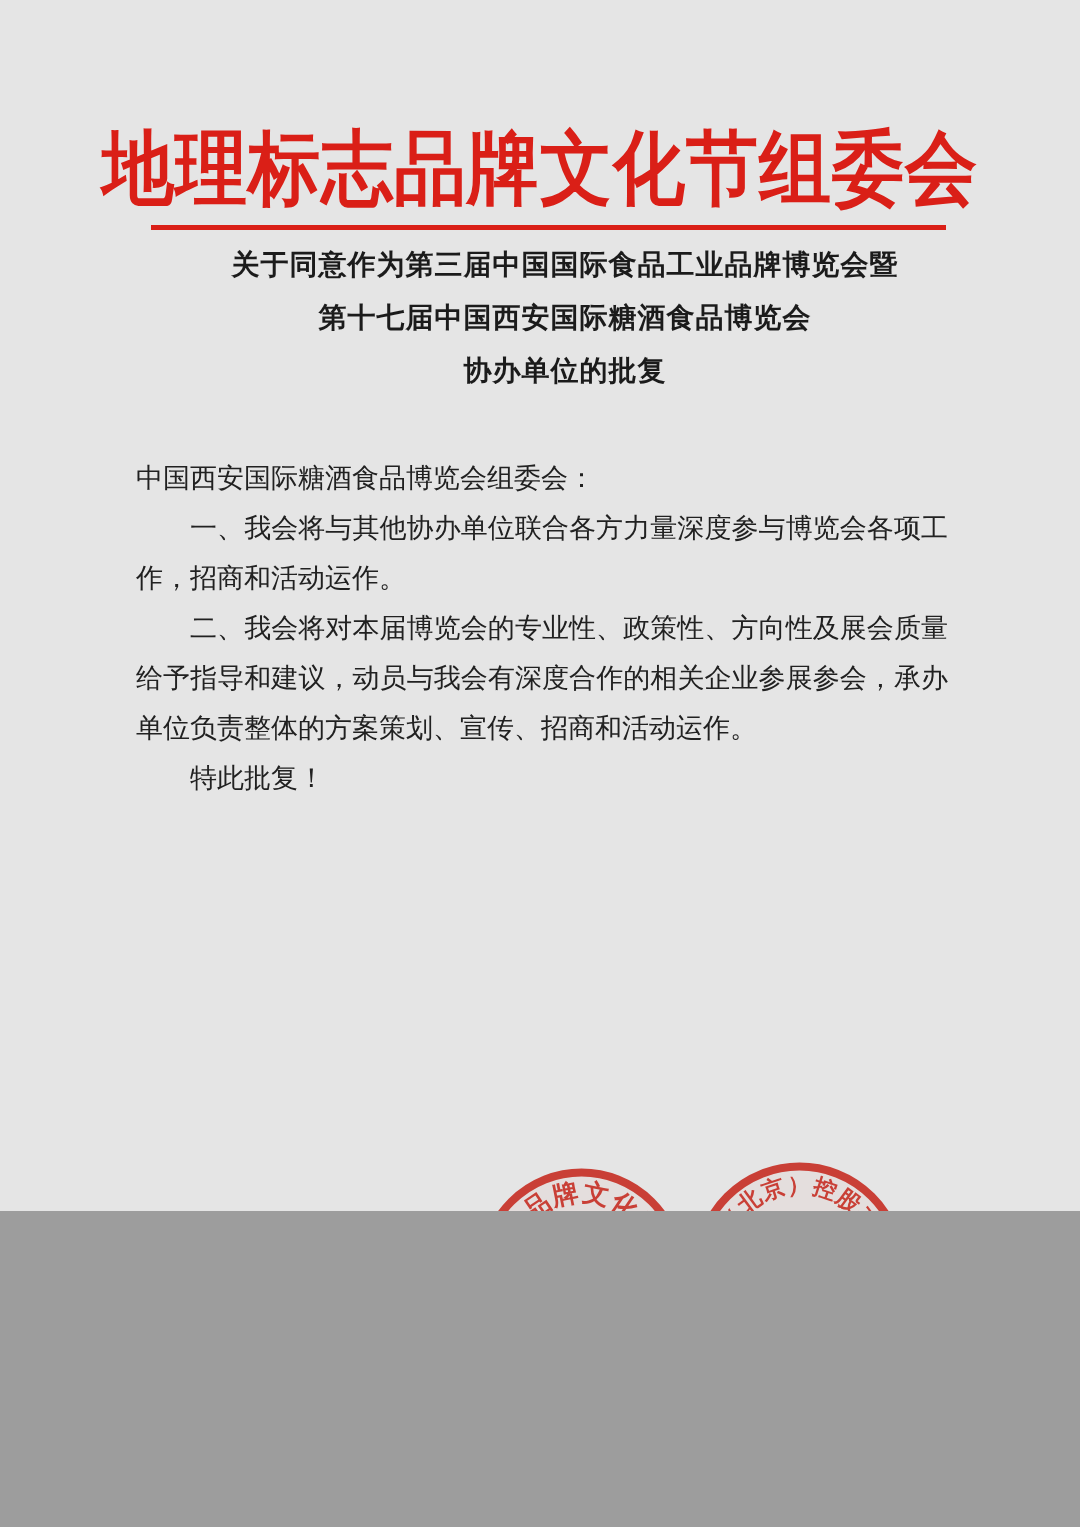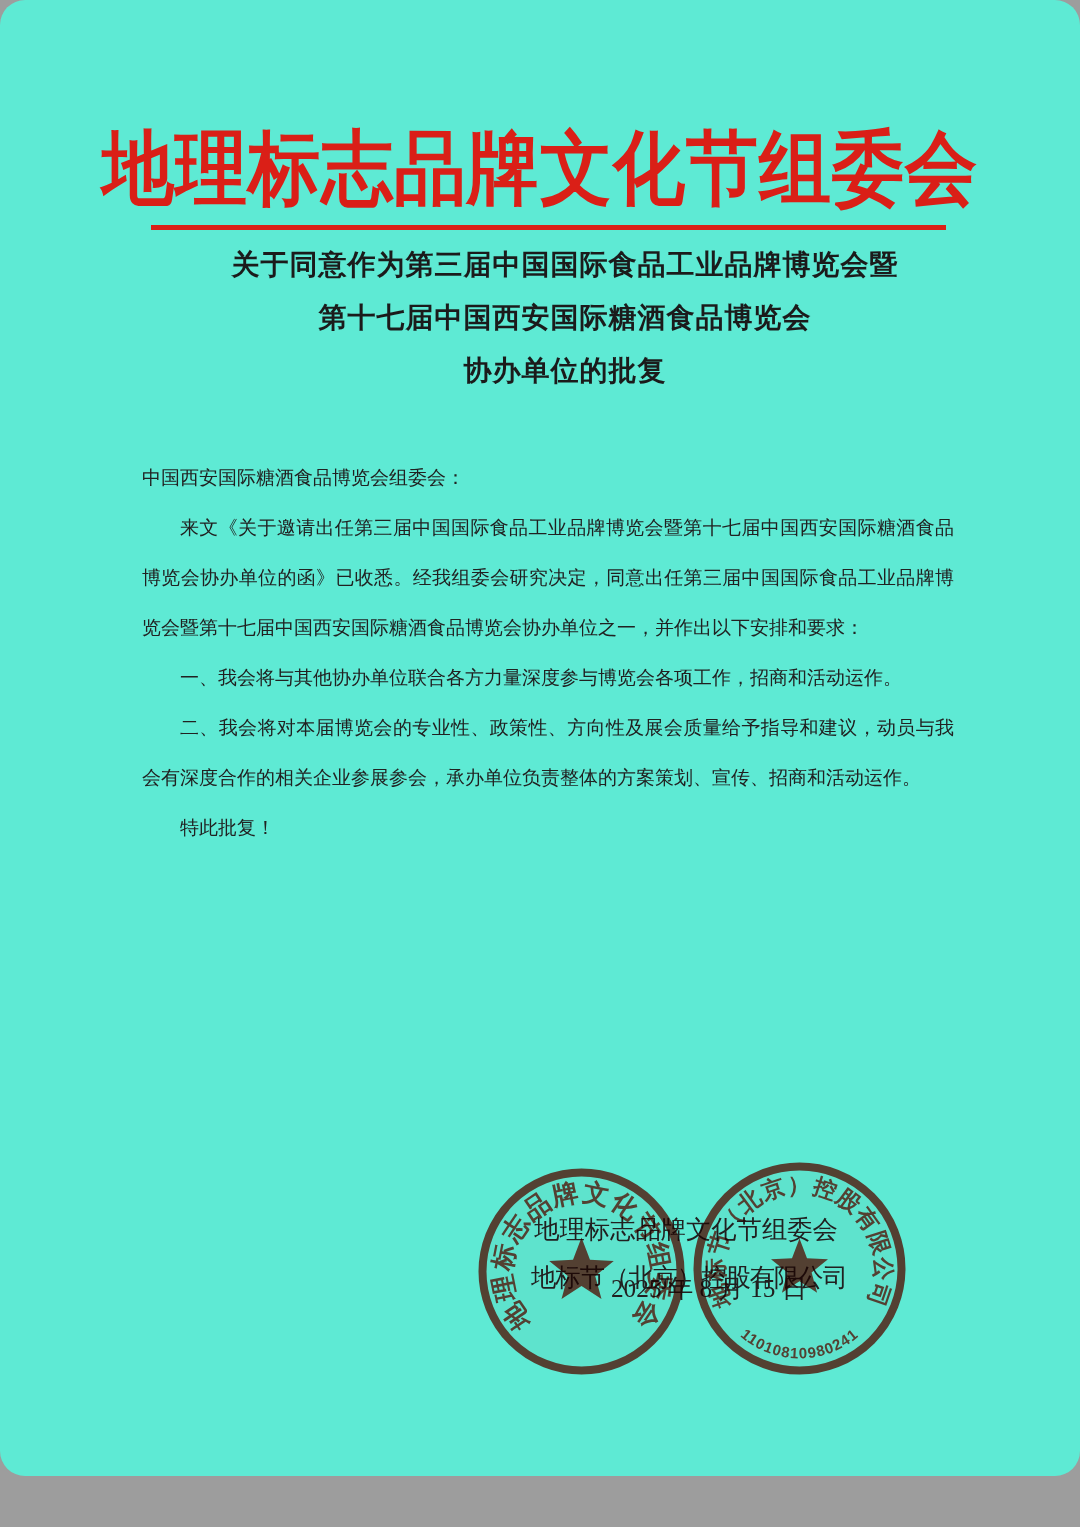--- a/index.html
+++ b/index.html
@@ -1,24 +1,23 @@
 <!DOCTYPE html>
 <html><head>
 <meta charset="utf-8">
 <style>
   html,body{margin:0;padding:0;background:#9d9d9d;}
   .page{
     position:relative;
-    width:1080px;height:1476px;
+    width:1080px;height:1211px;
     margin:0 auto;
-    background:#5eead4;
+    background:#e5e5e5;
     overflow:hidden;
     font-family:"Liberation Serif","DejaVu Serif",serif;
     color:#212121;
-    border-radius:25px;
   }
   .org-header{
     position:absolute;
     top:118px;left:0;width:1080px;
     text-align:center;
     font-size:72px;
     font-weight:bold;
     color:#da1f17;
     letter-spacing:1px;
     line-height:1.3;
@@ -37,22 +36,22 @@
     top:238px;left:25px;width:1080px;
     text-align:center;
     font-size:28px;
     font-weight:bold;
     line-height:53px;
     letter-spacing:1px;
     color:#1b1b1b;
   }
   .body-text{
     position:absolute;
-    top:453px;left:142px;width:812px;
-    font-size:19px;
+    top:453px;left:136px;width:812px;
+    font-size:27px;
     line-height:50px;
     text-align:justify;
     color:#212121;
   }
   .body-text p{margin:0;text-indent:2em;}
   .body-text p.salutation{text-indent:0;}
   .sig-line{
     position:absolute;
     width:500px;
     text-align:center;
@@ -95,21 +94,20 @@
   <div class="red-rule"></div>
 
   <div class="subject">
     <div>关于同意作为第三届中国国际食品工业品牌博览会暨</div>
     <div>第十七届中国西安国际糖酒食品博览会</div>
     <div>协办单位的批复</div>
   </div>
 
   <div class="body-text">
     <p class="salutation">中国西安国际糖酒食品博览会组委会：</p>
-    <p>来文《关于邀请出任第三届中国国际食品工业品牌博览会暨第十七届中国西安国际糖酒食品博览会协办单位的函》已收悉。经我组委会研究决定，同意出任第三届中国国际食品工业品牌博览会暨第十七届中国西安国际糖酒食品博览会协办单位之一，并作出以下安排和要求：</p>
     <p>一、我会将与其他协办单位联合各方力量深度参与博览会各项工作，招商和活动运作。</p>
     <p>二、我会将对本届博览会的专业性、政策性、方向性及展会质量给予指导和建议，动员与我会有深度合作的相关企业参展参会，承办单位负责整体的方案策划、宣传、招商和活动运作。</p>
     <p>特此批复！</p>
   </div>
 
   <div class="sig-line sig-org">地理标志品牌文化节组委会</div>
 
   <div class="sig-line sig-company">地标节（北京）控股有限公司</div>
 
   <div class="sig-line sig-date">2025 年 8 月 15 日</div>

